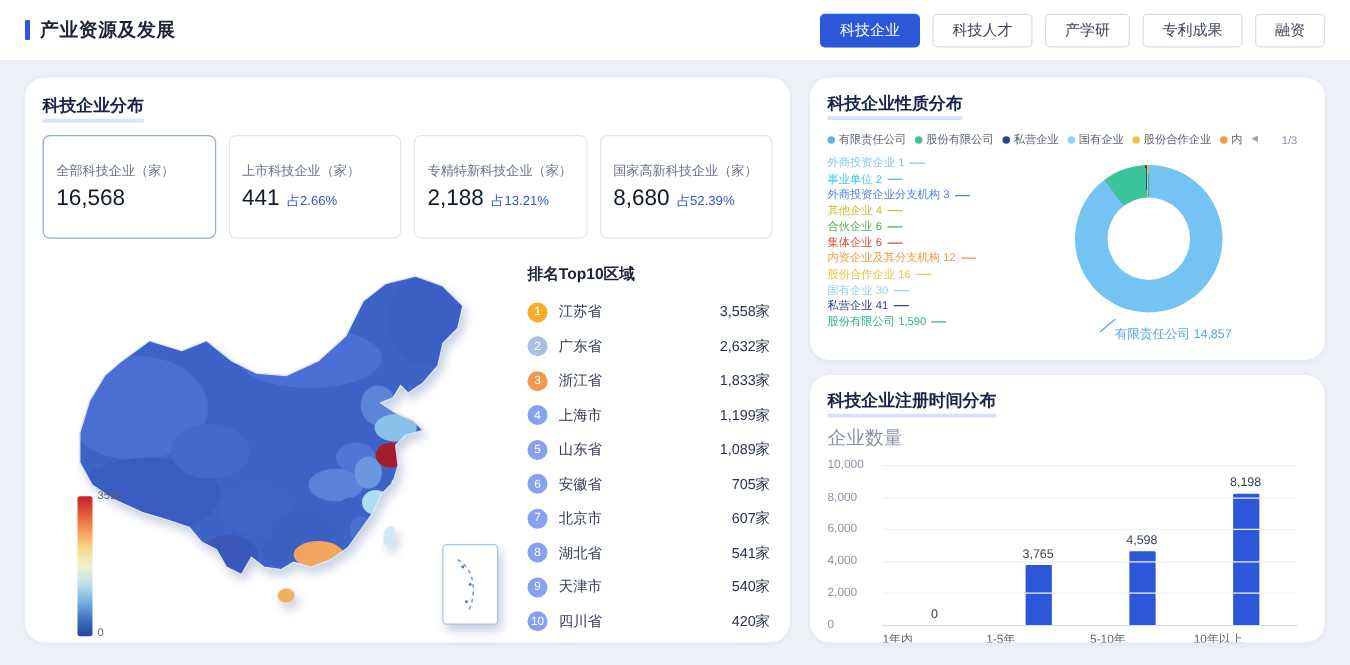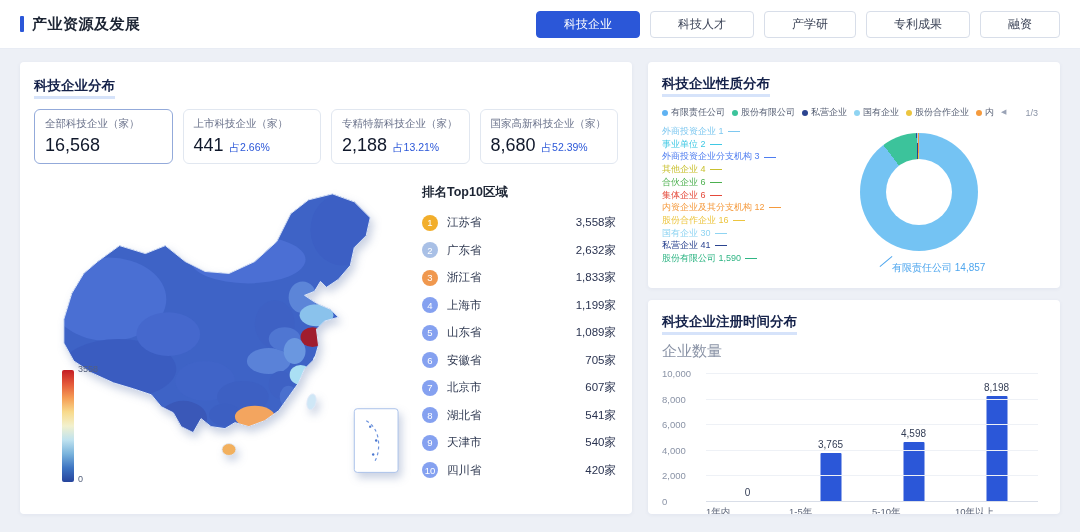--- a/index.html
+++ b/index.html
@@ -5,33 +5,33 @@
   *{margin:0;padding:0;box-sizing:border-box}
   html,body{width:1080px;height:532px}
   body{background:#edf0f6;font-family:"Liberation Sans","DejaVu Sans",sans-serif;position:relative;overflow:hidden}
 
   
   .header{position:absolute;top:0;left:0;width:1080px;height:48px;background:#fff;display:flex;align-items:center;justify-content:space-between;padding:0 20px;box-shadow:0 1px 0 #e8ecf4}
   .title-wrap{display:flex;align-items:center;gap:8px}
   .title-accent{width:4px;height:16px;background:#2b57d8;border-radius:1px}
   .page-title{font-size:15px;font-weight:700;color:#1c2433;letter-spacing:.5px}
   .tabs{display:flex;gap:10px}
-  .tab{height:27px;padding:0 27px;font-size:12px;color:#3a4256;background:#fff;border:1px solid #d8dee9;border-radius:4px;cursor:pointer;font-family:Liberation Mono, monospace}
+  .tab{height:27px;padding:0 15px;font-size:12px;color:#3a4256;background:#fff;border:1px solid #d8dee9;border-radius:4px;cursor:pointer;font-family:Liberation Mono, monospace}
   .tab.active{background:#2b57d8;border-color:#2b57d8;color:#fff}
 
   
-  .card{position:absolute;background:#fff;border-radius:4px;box-shadow:0 1px 4px rgba(31,56,120,.06);overflow:hidden}
+  .card{position:absolute;background:#fff;border-radius:16px;box-shadow:0 1px 4px rgba(31,56,120,.06);overflow:hidden}
   .card-left{left:20px;top:62px;width:612px;height:452px;padding:14px}
   .card-nature{left:648px;top:62px;width:412px;height:226px;padding:12px 14px}
   .card-time{left:648px;top:300px;width:412px;height:214px;padding:12px 14px}
   .panel-title{display:inline-block;font-size:13.5px;font-weight:700;color:#15224a;padding-bottom:3px;border-bottom:3px solid #d6e3fa;line-height:14px}
 
   
   .stats{display:flex;gap:10px;margin-top:10px}
-  .stat{flex:1;border:1px solid #e1e7f0;border-radius:6px;padding:7px 10px;cursor:pointer}
+  .stat{flex:1;border:1px solid #e1e7f0;border-radius:6px;padding:21px 10px;cursor:pointer}
   .stat.sel{border-color:#93aada}
   .stat-label{font-size:10.5px;color:#69718a;white-space:nowrap}
   .stat-vals{display:flex;align-items:baseline;gap:6px;margin-top:4px}
   .stat-value{font-size:18px;font-weight:400;color:#10182b}
   .stat-share{font-size:10.5px;color:#2b57d8}
 
   
   .dist-body{display:flex;margin-top:6px;height:332px}
   .map-wrap{position:relative;width:378px;height:332px}
   .map-wrap svg{position:absolute;inset:0;filter:drop-shadow(3px 5px 4px rgba(40,70,140,.25))}

